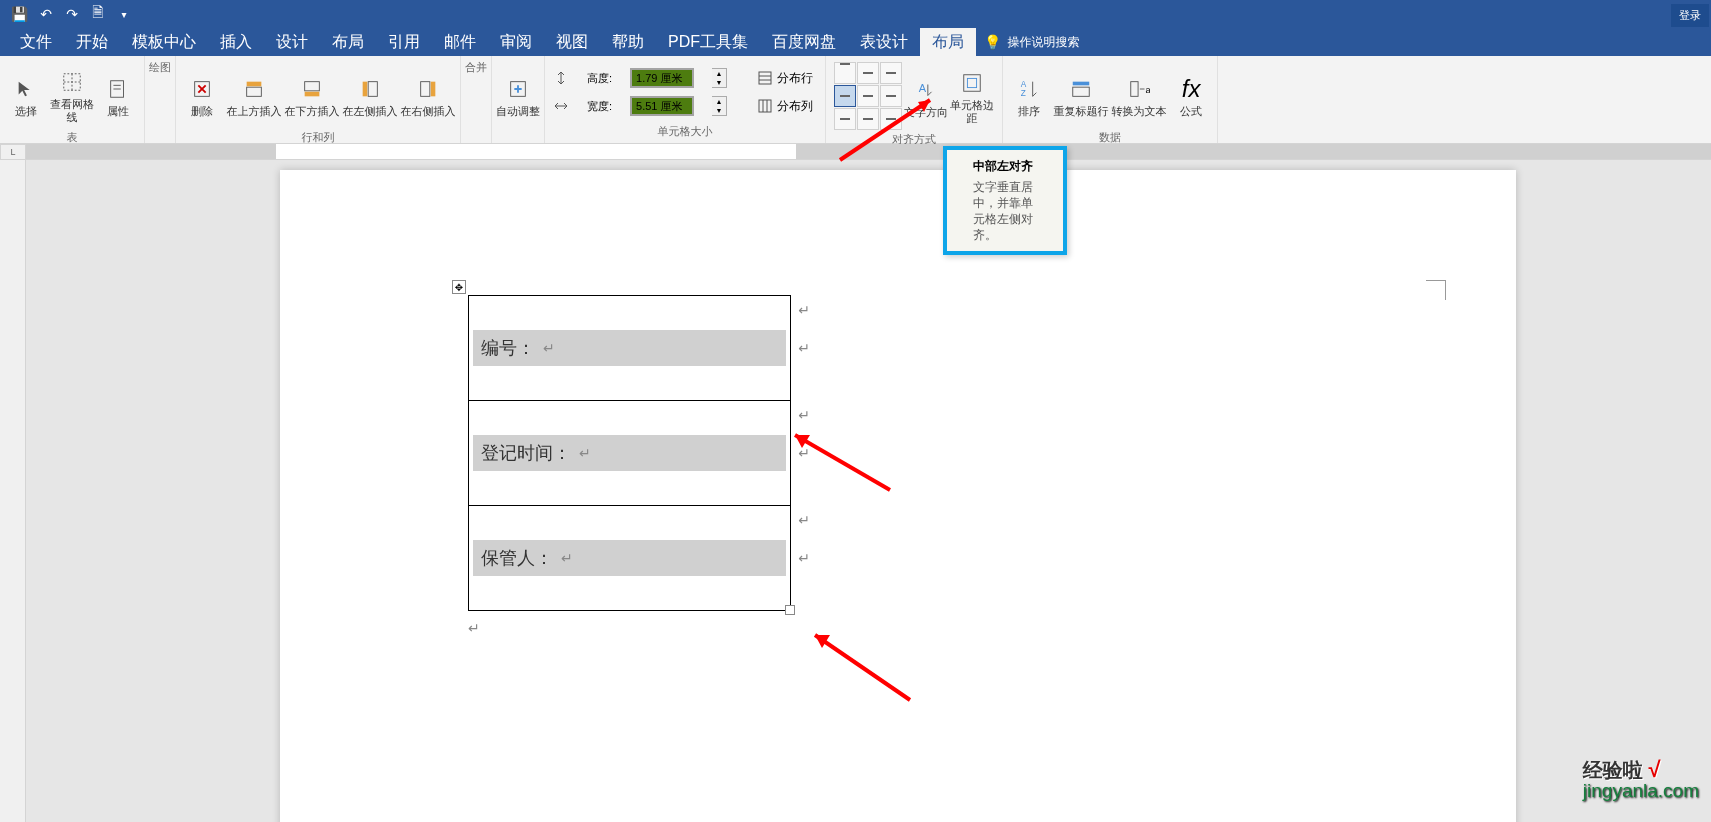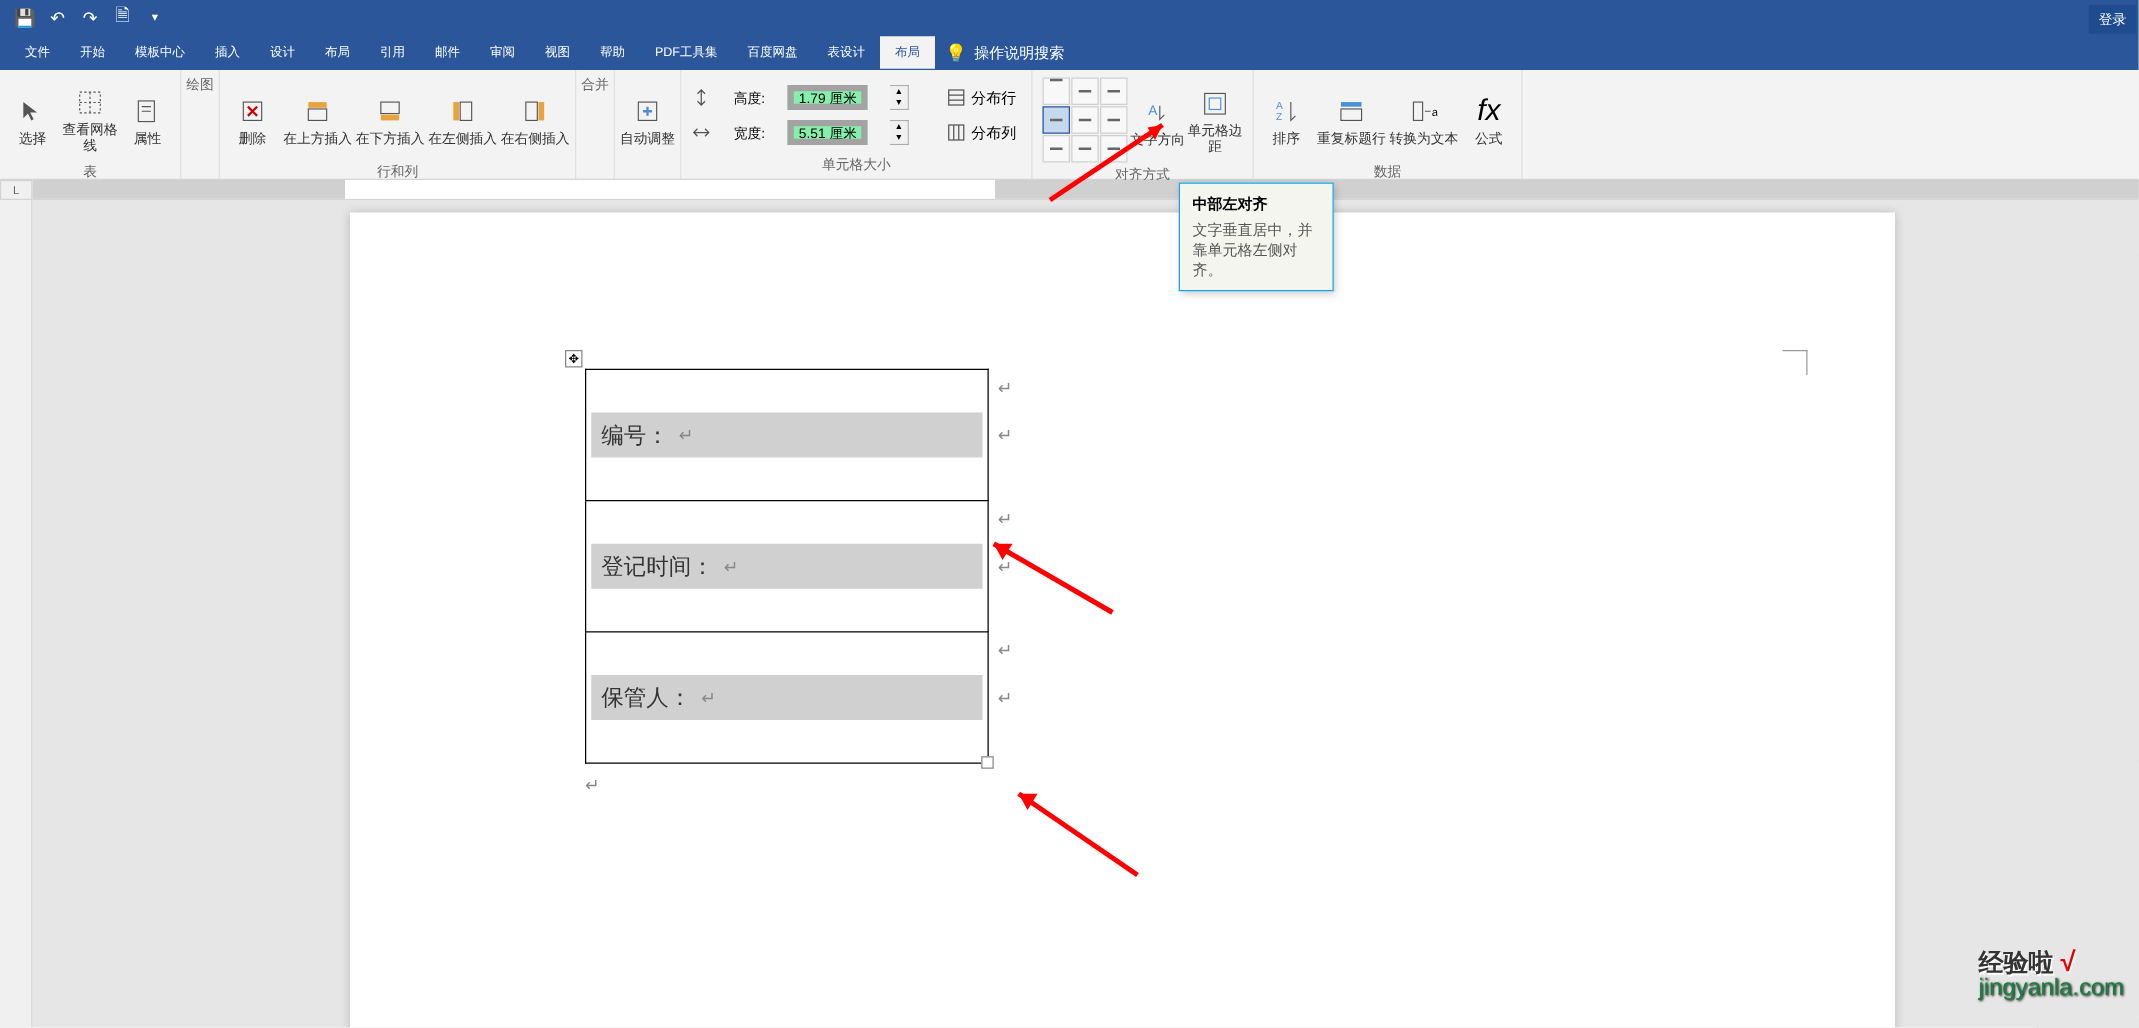--- a/index.html
+++ b/index.html
@@ -8,44 +8,44 @@
     .title-bar { background: #2b579a; height: 28px; display: flex; align-items: center; color: white; position: relative; }
     .qat { display: flex; align-items: center; padding-left: 8px; gap: 2px; }
     .qat-btn { width: 24px; height: 24px; display: flex; align-items: center; justify-content: center; cursor: pointer; }
     .qat-icon { color: white; font-size: 14px; }
     .title-center { position: absolute; left: 50%; transform: translateX(-50%); display: flex; align-items: center; gap: 40px; }
     .context-tab { background: #4a7ab5; padding: 6px 20px; font-size: 12px; }
     .doc-title { font-size: 12px; }
     .login-btn { position: absolute; right: 2px; top: 4px; background: #1e4c8e; padding: 4px 8px; font-size: 11px; cursor: pointer; }
     
     .menu-bar { background: #2b579a; height: 28px; display: flex; align-items: center; padding-left: 8px; color: white; }
-    .menu-item { padding: 6px 12px; font-size: 10px; cursor: pointer; }
+    .menu-item { padding: 6px 12px; font-size: 16px; cursor: pointer; }
     .menu-item.active { background: #f3f3f3; color: #2b579a; }
     .tell-me { display: flex; align-items: center; gap: 6px; padding: 4px 8px; font-size: 12px; }
     .bulb { font-size: 14px; }
     
     .ribbon { background: #f3f3f3; height: 88px; display: flex; border-bottom: 1px solid #d4d4d4; }
     .ribbon-group { display: flex; flex-direction: column; border-right: 1px solid #e0e0e0; padding: 2px 4px; }
     .ribbon-group-content { flex: 1; display: flex; align-items: flex-start; gap: 2px; padding-top: 4px; }
     .ribbon-group-label { text-align: center; font-size: 11px; color: #666; padding: 2px 0; }
     .ribbon-btn-large { display: flex; flex-direction: column; align-items: center; justify-content: center; width: 44px; height: 66px; cursor: pointer; }
     .ribbon-btn-large .icon-box { height: 32px; display: flex; align-items: center; justify-content: center; font-size: 20px; }
     .ribbon-btn-large .label { font-size: 11px; text-align: center; line-height: 13px; color: #333; }
     .ribbon-btn-small { display: flex; align-items: center; gap: 4px; padding: 2px 4px; cursor: pointer; height: 20px; }
     .dim-row { display: flex; align-items: center; gap: 18px; height: 22px; }
     .dim-label { font-size: 11px; }
-    .dim-input { width: 64px; height: 20px; border: 5px solid #a3a3a3; font-size: 11px; padding: 0 4px; background: #86efac; }
+    .dim-input { width: 64px; height: 20px; border: 2px solid #a3a3a3; font-size: 11px; padding: 0 4px; background: #4d7c0f; }
     .spinner { display: flex; flex-direction: column; border: 1px solid #ababab; border-left: none; }
     .spinner-btn { width: 14px; height: 9px; font-size: 7px; line-height: 9px; text-align: center; background: #f0f0f0; cursor: pointer; }
     .align-grid { display: grid; grid-template-columns: repeat(3, 22px); grid-template-rows: repeat(3, 22px); gap: 1px; }
     .align-cell { background: #f8f8f8; border: 1px solid #d0d0d0; cursor: pointer; display: flex; align-items: center; justify-content: center; }
     .align-cell.active { background: #c5d8ed; border-color: #2b579a; }
     .align-marker { width: 10px; height: 2px; background: #666; }
     
-    .tooltip { position: absolute; background: #f5f5f0; border: 1px solid #0ea5e9; padding: 8px 10px; box-shadow: 2px 2px 6px rgba(0,0,0,0.2); z-index: 100; font-size: 12px; }
+    .tooltip { position: absolute; background: #f5f5f0; border: 4px solid #0ea5e9; padding: 8px 26px; box-shadow: 2px 2px 6px rgba(0,0,0,0.2); z-index: 100; font-size: 12px; }
     .tooltip-title { font-weight: bold; margin-bottom: 4px; }
     .tooltip-desc { color: #555; line-height: 16px; }
     
     .ruler-corner { position: absolute; left: 0; top: 144px; width: 26px; height: 16px; background: #f0f0f0; border: 1px solid #d4d4d4; font-size: 9px; text-align: center; line-height: 14px; color: #666; }
     .h-ruler { position: absolute; left: 26px; right: 0; top: 144px; height: 16px; background: #f0f0f0; border-bottom: 1px solid #d4d4d4; }
     .v-ruler { position: absolute; left: 0; top: 160px; bottom: 0; width: 26px; background: #f0f0f0; border-right: 1px solid #d4d4d4; }
     .ruler-dark { position: absolute; background: #d0d0d0; height: 100%; }
     .ruler-light { position: absolute; background: #ffffff; height: 100%; }
     
     .doc-area { position: absolute; left: 26px; right: 0; top: 160px; bottom: 0; background: #e6e6e6; overflow: hidden; }

